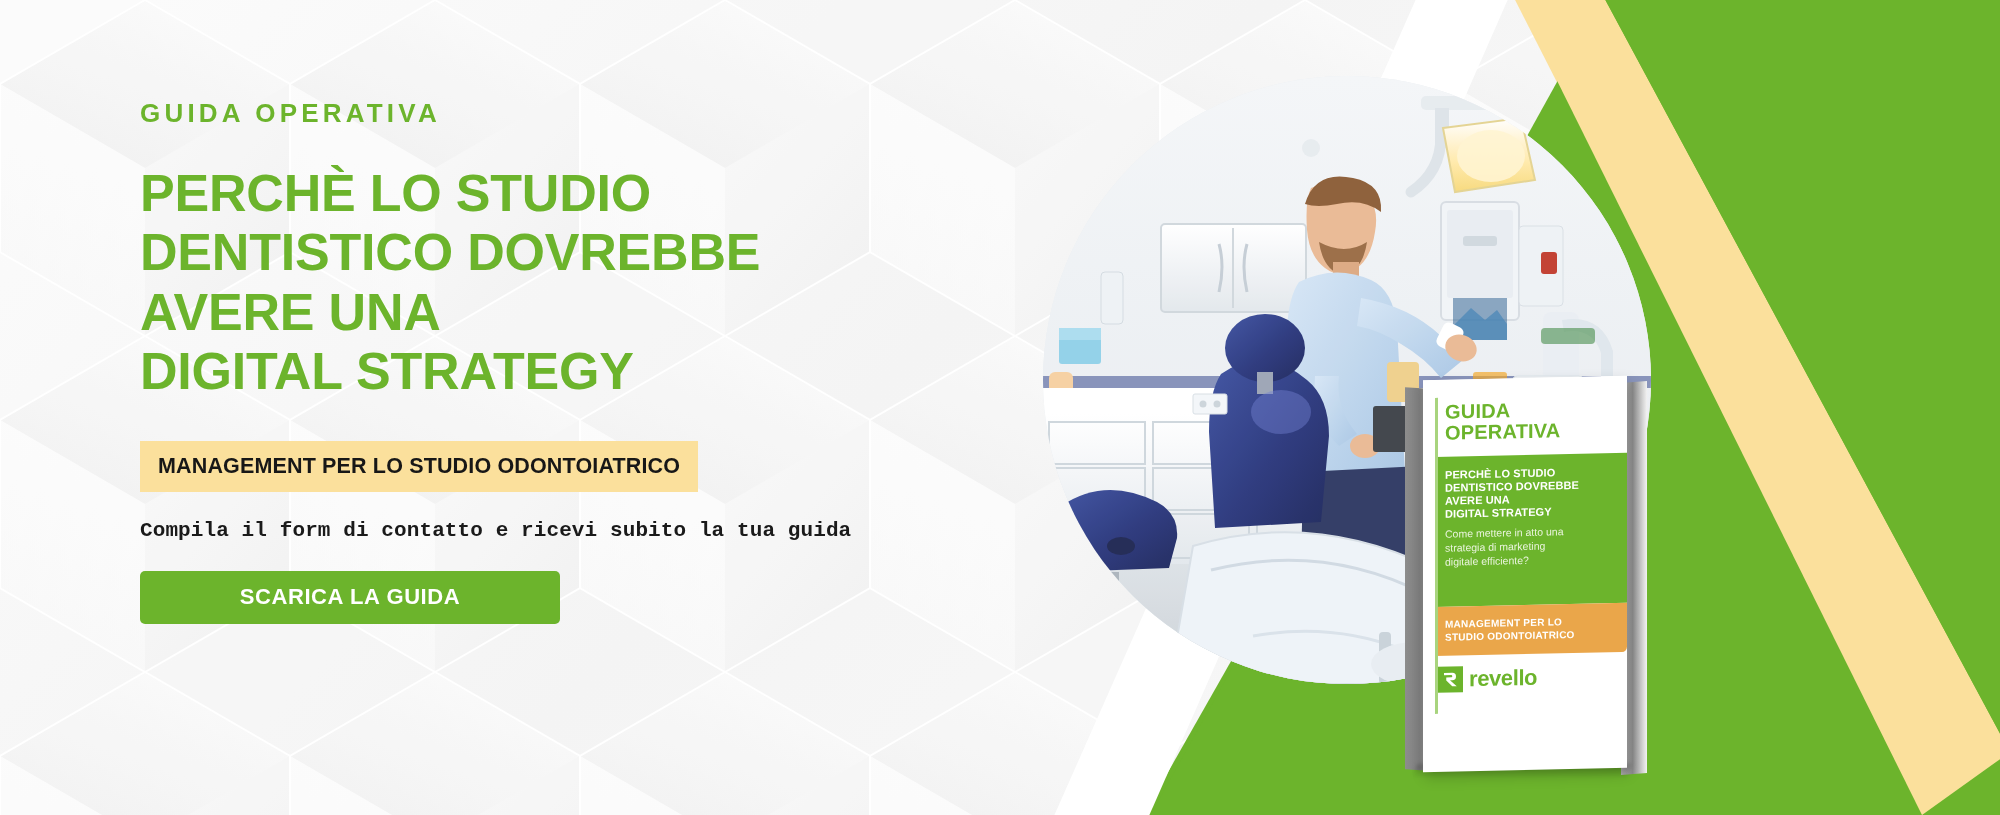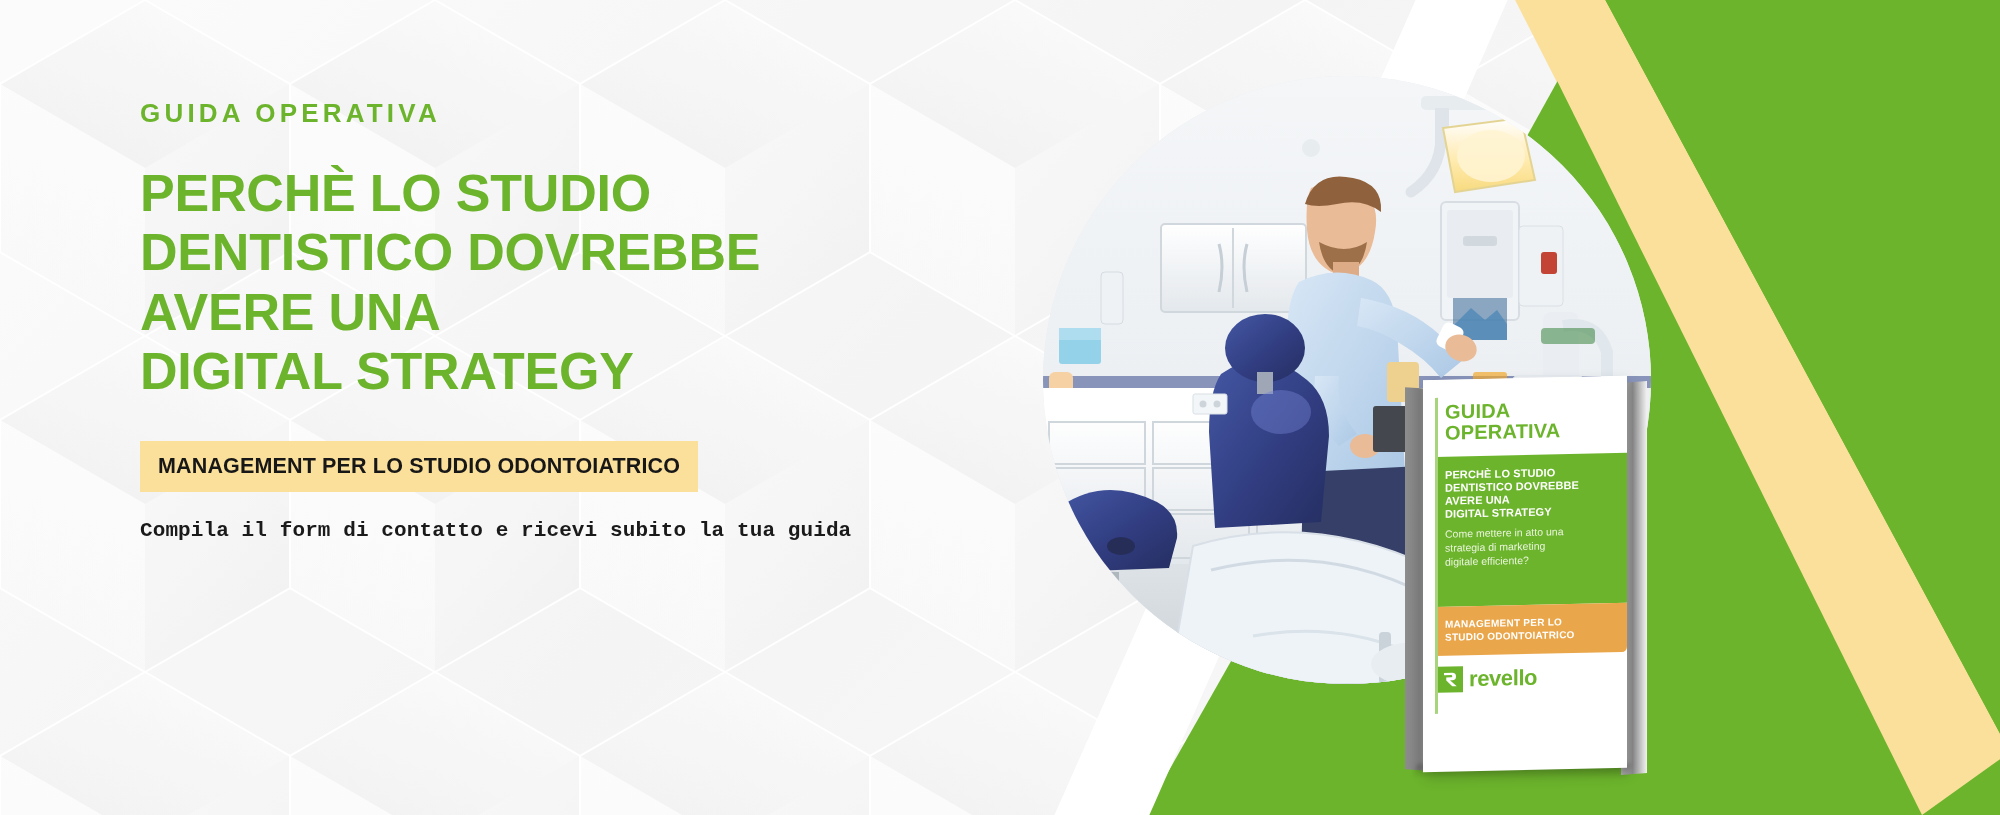--- a/index.html
+++ b/index.html
@@ -430,20 +430,21 @@
 DENTISTICO DOVREBBE
 AVERE UNA
 DIGITAL STRATEGY</h1>
 
     <div class="highlight-wrap">
       <span class="highlight">MANAGEMENT PER LO STUDIO ODONTOIATRICO</span>
     </div>
 
     <p class="subcopy">Compila il form di contatto e ricevi subito la tua guida</p>
 
+    <button class="cta-button">SCARICA LA GUIDA</button>
   </div>
 
   <div class="book">
     <div class="book-spine"></div>
     <div class="book-shadow-edge"></div>
     <div class="book-base-shadow"></div>
 
     <div class="book-face">
       <div class="book-accent-line"></div>
 

